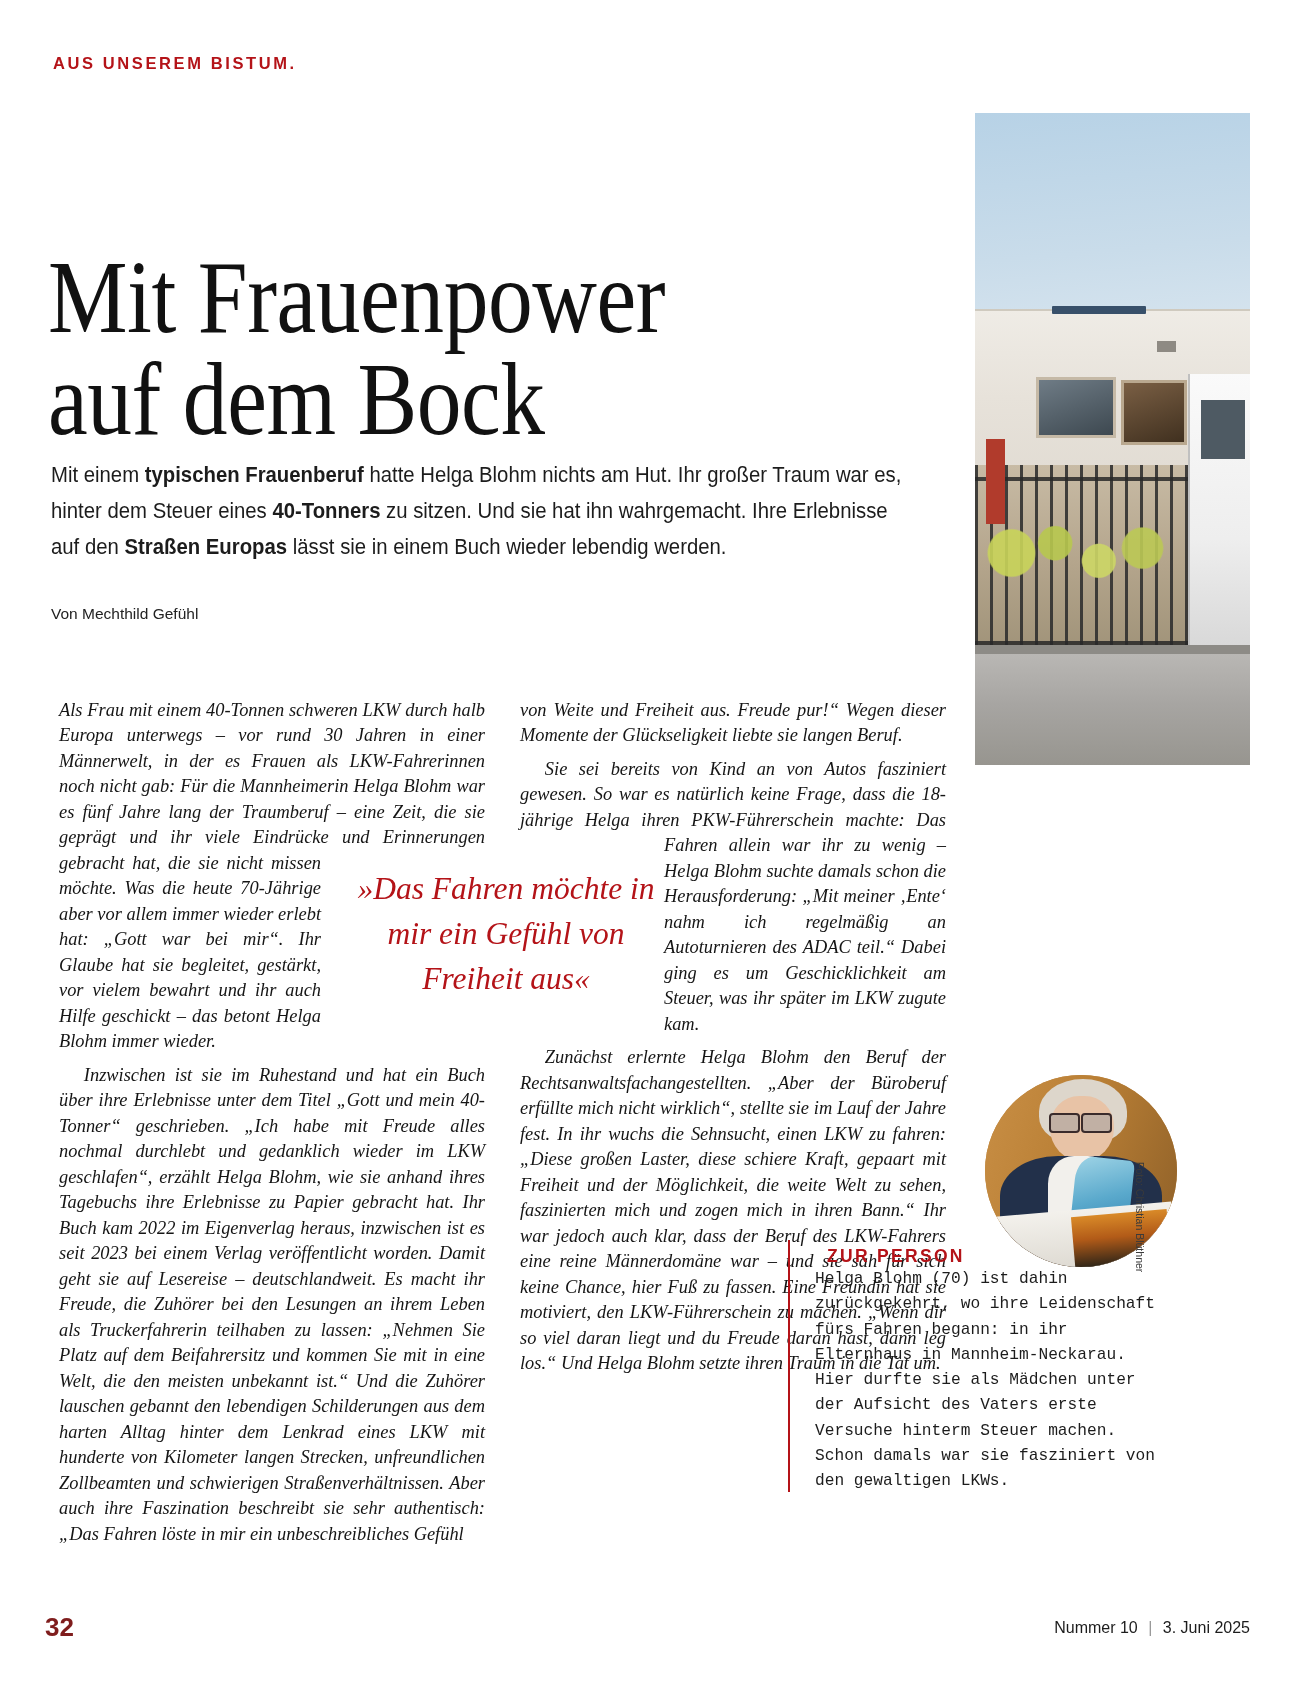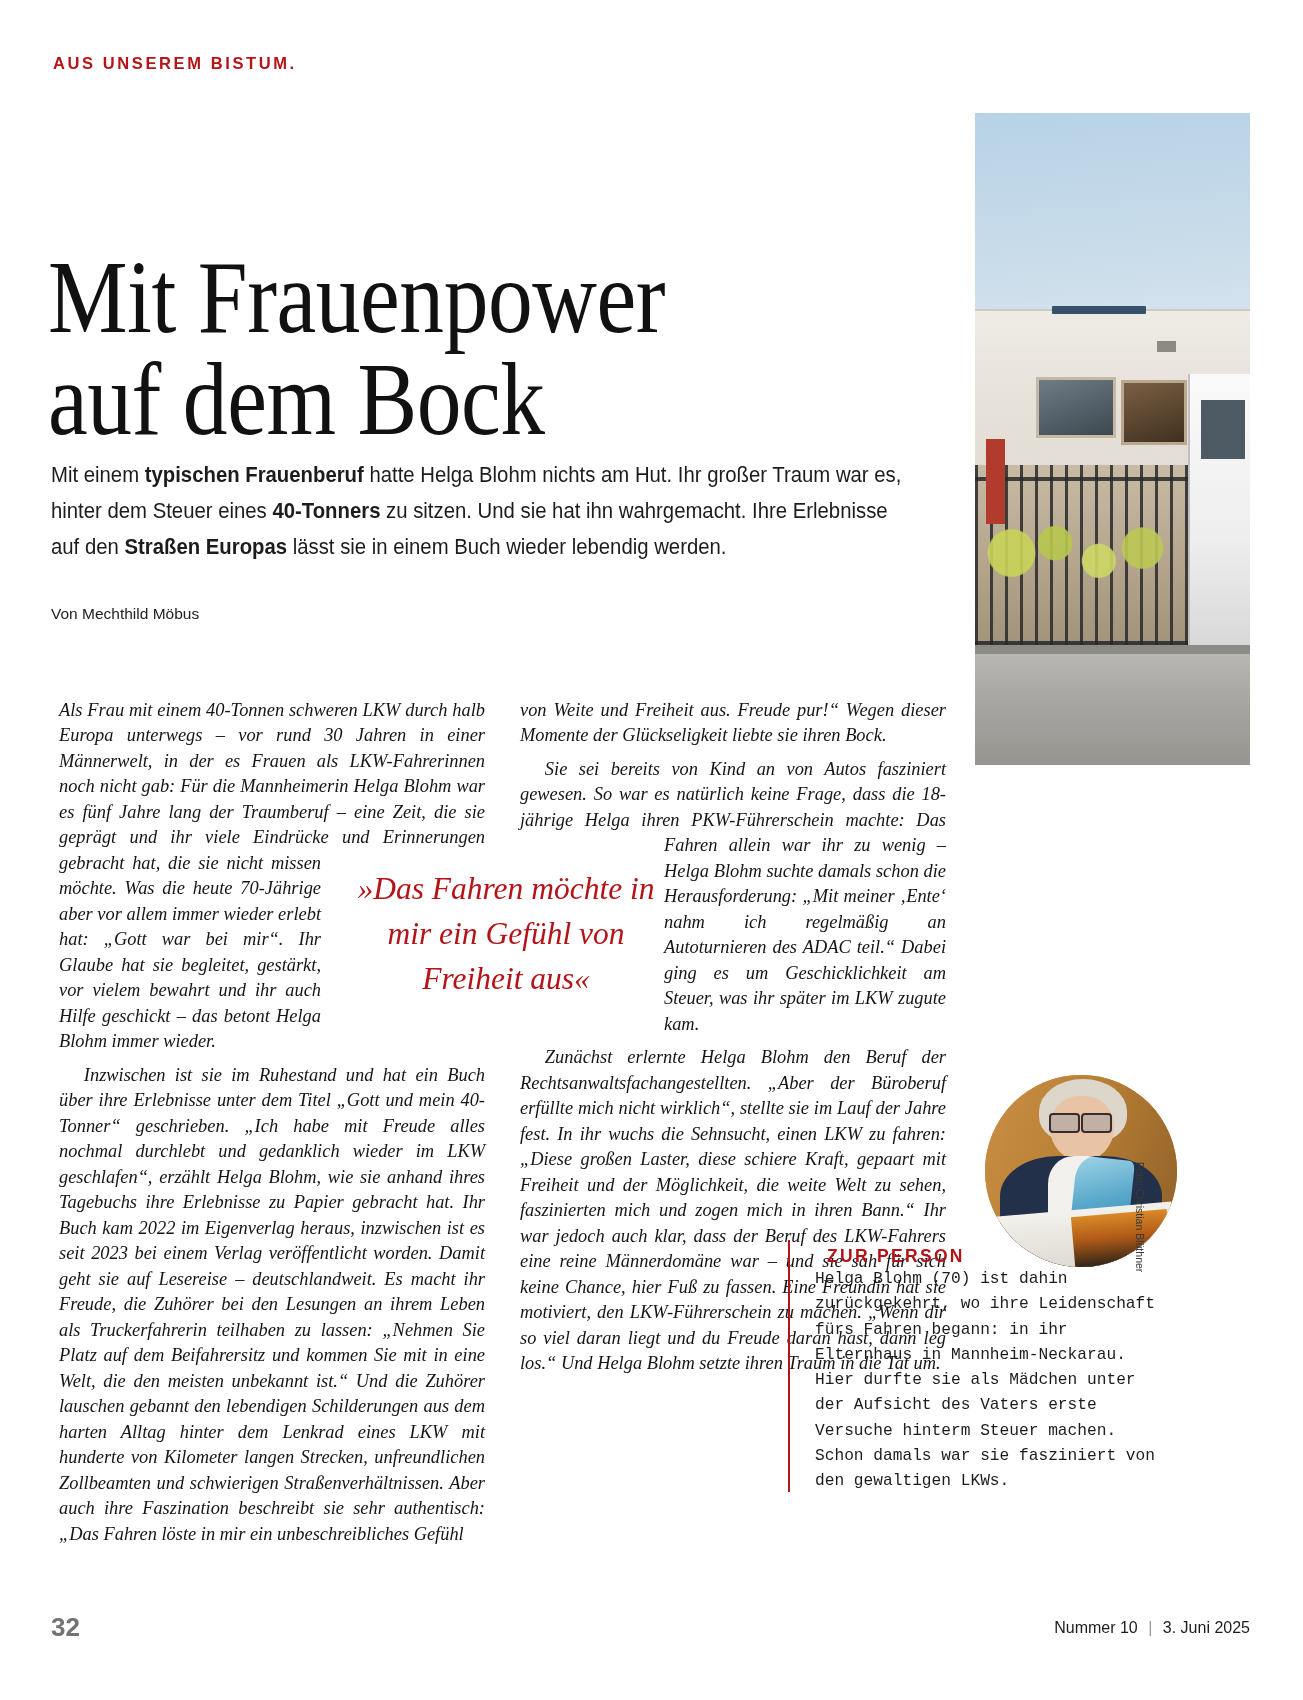--- a/index.html
+++ b/index.html
@@ -295,26 +295,26 @@
   .person-text {
     font-family: Liberation Mono, monospace;
     font-size: 16.2px;
     line-height: 1.56;
     color: #1c1c1c;
   }
 
   
   .page-number {
     position: absolute;
-    left: 51px;
+    left: 45px;
     top: 1612px;
     font-family: "Liberation Sans", sans-serif;
     font-weight: 700;
     font-size: 26px;
-    color: #737373;
+    color: #7f1d1d;
   }
   .folio {
     position: absolute;
     right: 53px;
     top: 1619px;
     font-family: "Liberation Sans", sans-serif;
     font-size: 16px;
     color: #1c1c1c;
     white-space: nowrap;
   }
@@ -325,21 +325,21 @@
 
 <div class="kicker">AUS UNSEREM BISTUM.</div>
 
 <h1 class="headline">
   <span class="hl-line">Mit Frauenpower</span>
   <span class="hl-line">auf dem Bock</span>
 </h1>
 
 <p class="lead"><span>Mit einem </span><b>typischen Frauenberuf</b><span> hatte Helga Blohm nichts am Hut. Ihr großer Traum war es, hinter dem Steuer eines </span><b>40-Tonners</b><span> zu sitzen. Und sie hat ihn wahrgemacht. Ihre Erlebnisse auf den </span><b>Straßen Europas</b><span> lässt sie in einem Buch wieder lebendig werden.</span></p>
 
-<div class="byline">Von Mechthild Möbus</div>
+<div class="byline">Von Mechthild Gefühl</div>
 
 <div class="top-photo">
   <div class="tp-sky"></div>
   <div class="tp-wall"></div>
   <div class="tp-roofstrip"></div>
   <div class="tp-vent"></div>
   <div class="tp-win1"></div>
   <div class="tp-win2"></div>
   <div class="tp-fence"></div>
   <div class="tp-greens"></div>
@@ -351,21 +351,21 @@
 </div>
 
 <div class="col" id="col-1">
   <div class="cq-shape-1"></div>
   <p>Als Frau mit einem 40-Tonnen schweren LKW durch halb Europa unterwegs – vor rund 30 Jahren in einer Männerwelt, in der es Frauen als LKW-Fahrerinnen noch nicht gab: Für die Mannheimerin Helga Blohm war es fünf Jahre lang der Traumberuf – eine Zeit, die sie geprägt und ihr viele Eindrücke und Erinnerungen gebracht hat, die sie nicht missen möchte. Was die heute 70-Jährige aber vor allem immer wieder erlebt hat: „Gott war bei mir“. Ihr Glaube hat sie begleitet, gestärkt, vor vielem bewahrt und ihr auch Hilfe geschickt – das betont Helga Blohm immer wieder.</p>
   <p>Inzwischen ist sie im Ruhestand und hat ein Buch über ihre Erlebnisse unter dem Titel „Gott und mein 40-Tonner“ geschrieben. „Ich habe mit Freude alles nochmal durchlebt und gedanklich wieder im LKW geschlafen“, erzählt Helga Blohm, wie sie anhand ihres Tagebuchs ihre Erlebnisse zu Papier gebracht hat. Ihr Buch kam 2022 im Eigenverlag heraus, inzwischen ist es seit 2023 bei einem Verlag veröffentlicht worden. Damit geht sie auf Lesereise – deutschlandweit. Es macht ihr Freude, die Zuhörer bei den Lesungen an ihrem Leben als Truckerfahrerin teilhaben zu lassen: „Nehmen Sie Platz auf dem Beifahrersitz und kommen Sie mit in eine Welt, die den meisten unbekannt ist.“ Und die Zuhörer lauschen gebannt den lebendigen Schilderungen aus dem harten Alltag hinter dem Lenkrad eines LKW mit hunderte von Kilometer langen Strecken, unfreundlichen Zollbeamten und schwierigen Straßenverhältnissen. Aber auch ihre Faszination beschreibt sie sehr authentisch: „Das Fahren löste in mir ein unbeschreibliches Gefühl</p>
 </div>
 
 <div class="col" id="col-2">
   <div class="cq-shape-2"></div>
-  <p>von Weite und Freiheit aus. Freude pur!“ Wegen dieser Momente der Glückseligkeit liebte sie ihren Bock.</p>
+  <p>von Weite und Freiheit aus. Freude pur!“ Wegen dieser Momente der Glückseligkeit liebte sie langen Beruf.</p>
   <p>Sie sei bereits von Kind an von Autos fasziniert gewesen. So war es natürlich keine Frage, dass die 18-jährige Helga ihren PKW-Führerschein machte: Das Fahren allein war ihr zu wenig – Helga Blohm suchte damals schon die Herausforderung: „Mit meiner ‚Ente‘ nahm ich regelmäßig an Autoturnieren des ADAC teil.“ Dabei ging es um Geschicklichkeit am Steuer, was ihr später im LKW zugute kam.</p>
   <p>Zunächst erlernte Helga Blohm den Beruf der Rechtsanwaltsfachangestellten. „Aber der Büroberuf erfüllte mich nicht wirklich“, stellte sie im Lauf der Jahre fest. In ihr wuchs die Sehnsucht, einen LKW zu fahren: „Diese großen Laster, diese schiere Kraft, gepaart mit Freiheit und der Möglichkeit, die weite Welt zu sehen, faszinierten mich und zogen mich in ihren Bann.“ Ihr war jedoch auch klar, dass der Beruf des LKW-Fahrers eine reine Männerdomäne war – und sie sah für sich keine Chance, hier Fuß zu fassen. Eine Freundin hat sie motiviert, den LKW-Führerschein zu machen. „Wenn dir so viel daran liegt und du Freude daran hast, dann leg los.“ Und Helga Blohm setzte ihren Traum in die Tat um.</p>
 </div>
 
 <div class="pullquote">»Das Fahren möchte in mir ein Gefühl von Freiheit aus«</div>
 
 <div class="portrait">
   <div class="pt-bg"></div>
   <div class="pt-hair"></div>
   <div class="pt-face"></div>

